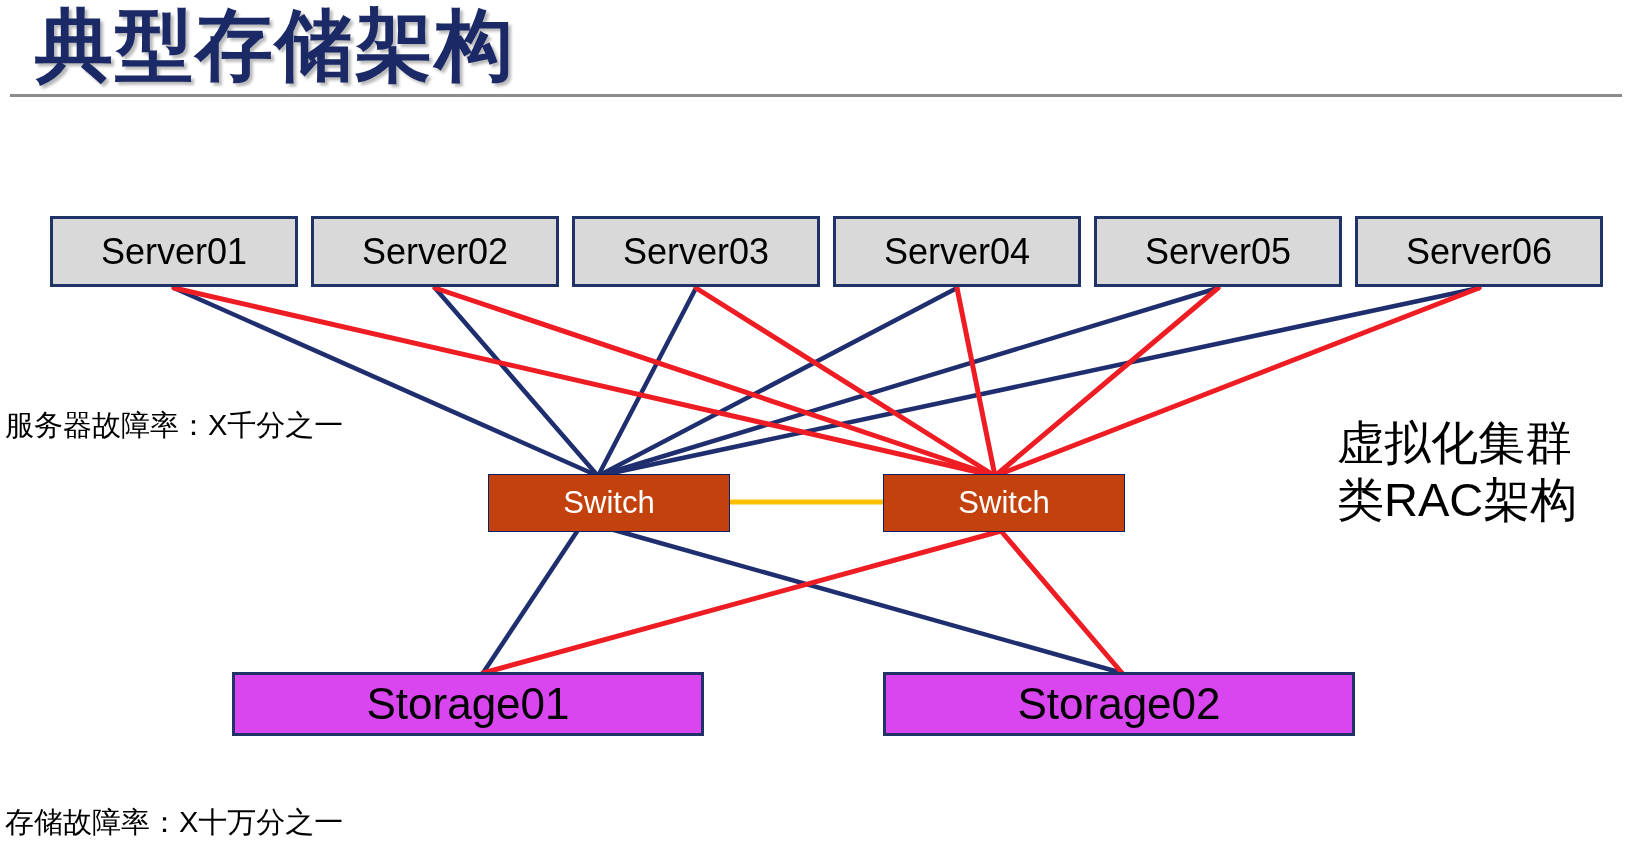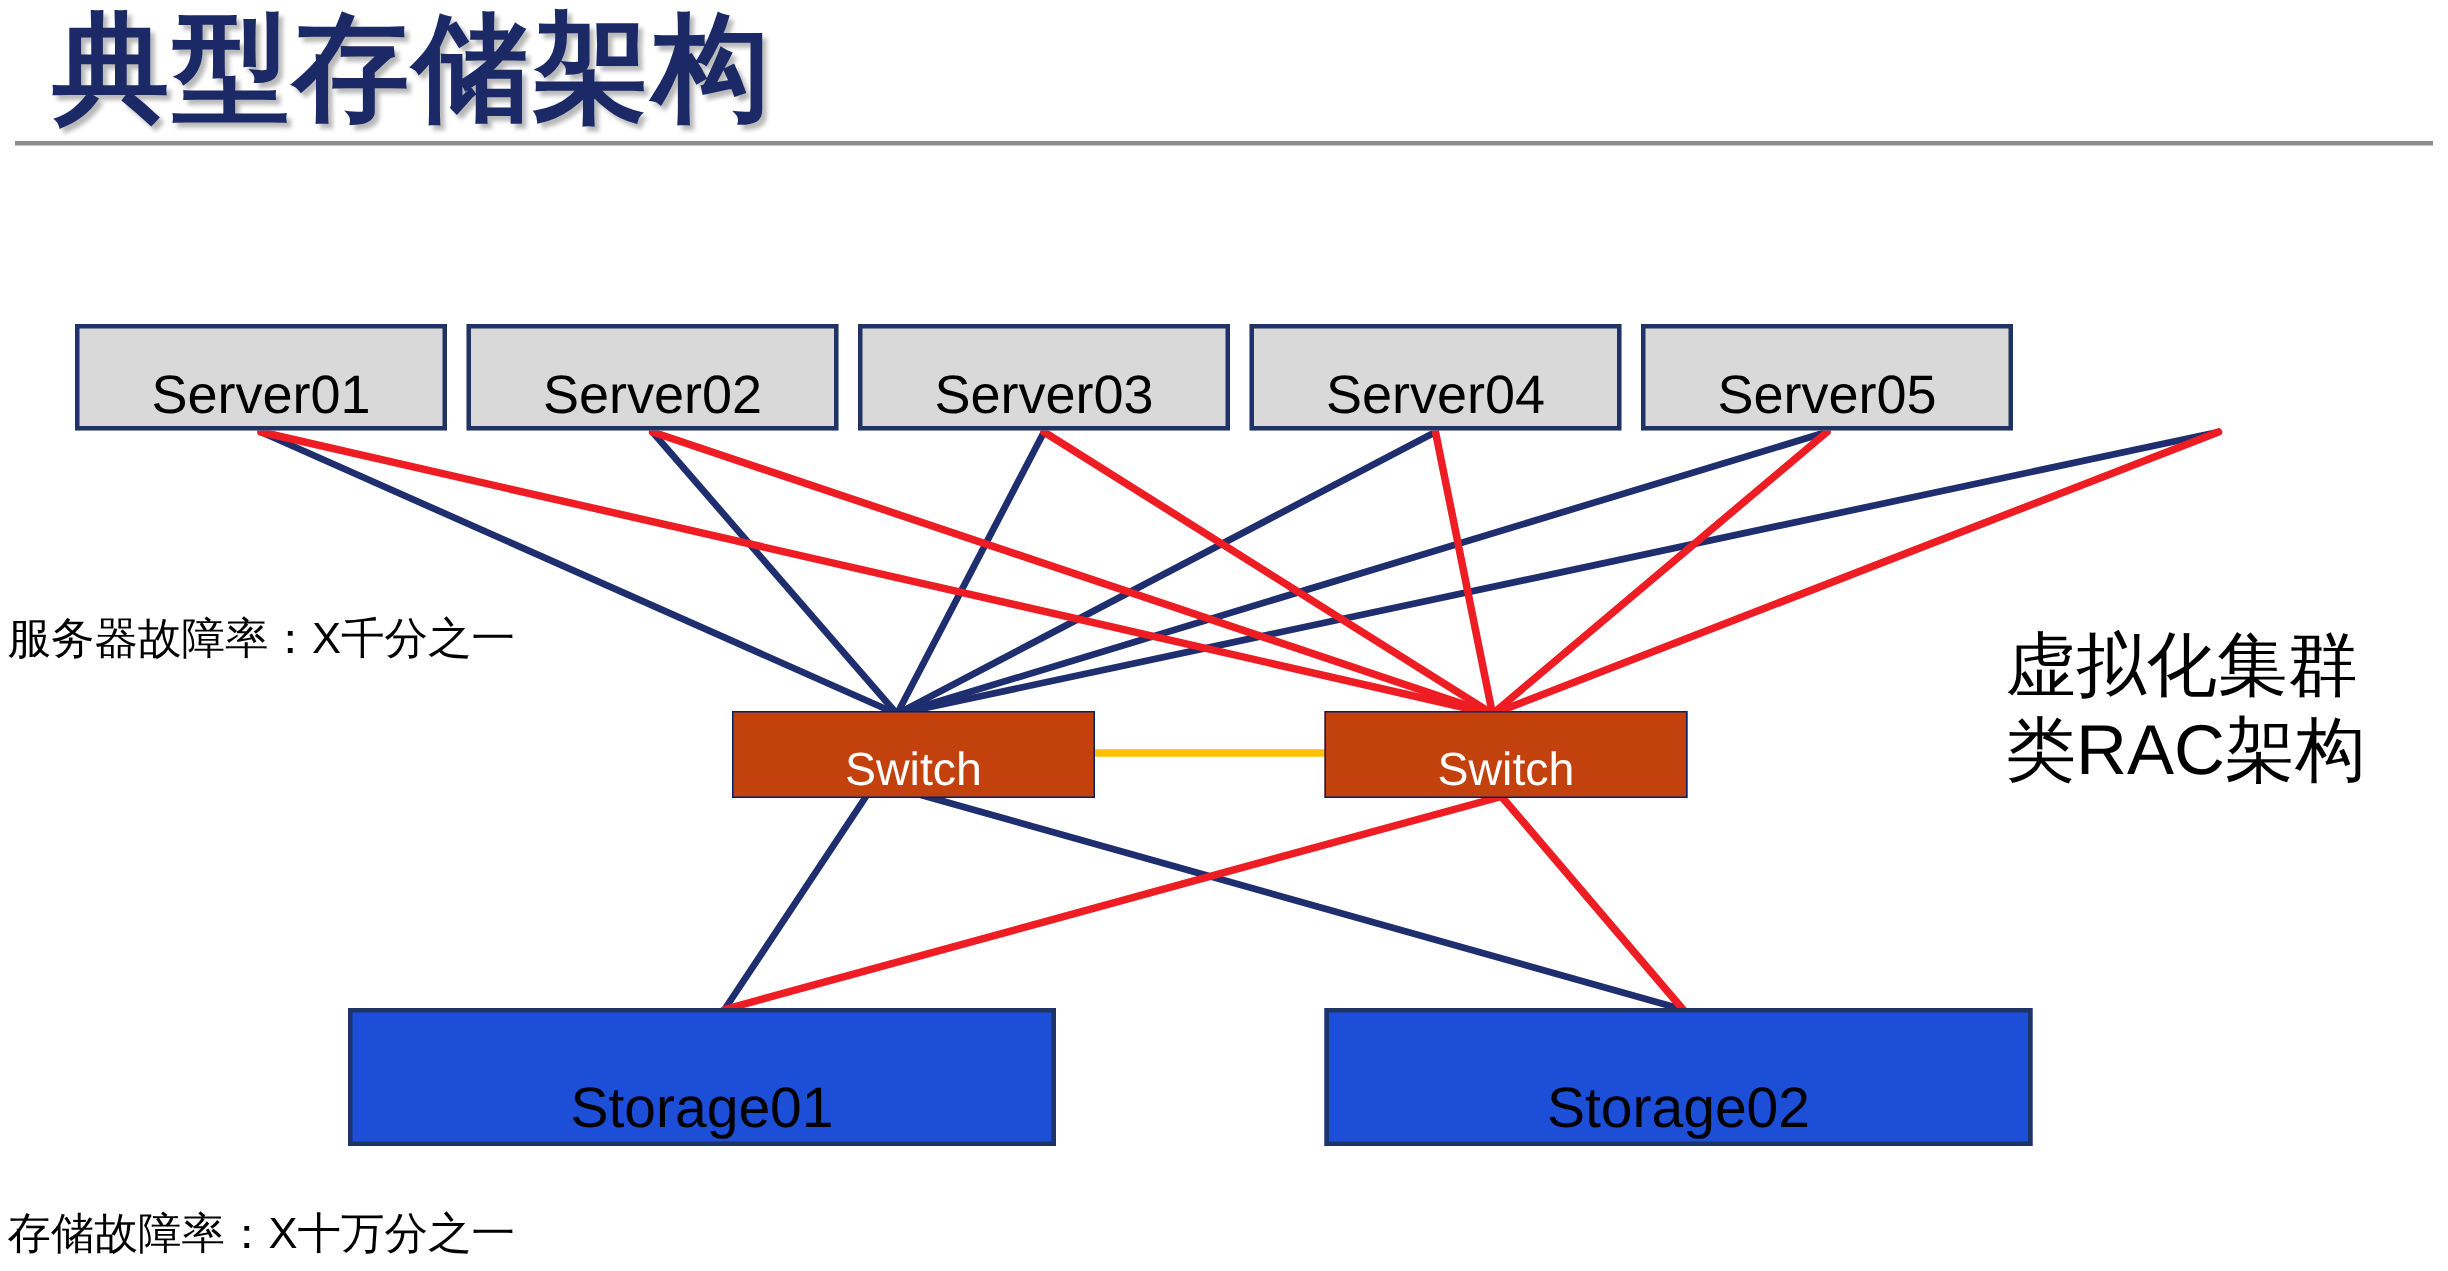--- a/index.html
+++ b/index.html
@@ -12,37 +12,37 @@
   .page-title{
     position:absolute;left:35px;top:-6px;z-index:2;
     font-size:78px;font-weight:bold;color:#1b2a66;letter-spacing:2px;
     text-shadow:3px 3px 3px #b9b9b9;
   }
   .title-rule{
     position:absolute;left:10px;top:94px;width:1612px;height:3px;
     background:#8c8c8c;z-index:2;
   }
   .node{
-    position:absolute;z-index:1;display:flex;align-items:flex-end;justify-content:center;
+    position:absolute;z-index:1;display:flex;align-items:center;justify-content:center;
     box-sizing:border-box;
   }
   .server{
     width:248px;height:71px;top:216px;
     background:#d9d9d9;border:3px solid #1f3366;
     font-size:36px;color:#000000;
   }
   .switch{
     width:242px;height:58px;top:474px;
     background:#c2410c;border:1px solid #04206b;
     font-size:31px;color:#ffffff;
   }
   .storage{
-    width:472px;height:92px;top:672px;
-    background:#1d4ed8;border:3px solid #1f3366;
-    font-size:38px;color:#000000;
+    width:472px;height:64px;top:672px;
+    background:#d946ef;border:3px solid #1f3366;
+    font-size:44px;color:#000000;
   }
   .annotation{
     position:absolute;z-index:2;color:#000000;font-size:29px;white-space:nowrap;margin-top:24px;
   }
   .side-note{
     position:absolute;left:1337px;top:414px;z-index:2;
     font-size:47px;color:#000000;line-height:57px;white-space:nowrap;
   }
 </style>
 </head>
@@ -81,20 +81,23 @@
     </div>
   <div class="node server" style="left:572px">
       <span>Server03</span>
     </div>
   <div class="node server" style="left:833px">
       <span>Server04</span>
     </div>
   <div class="node server" style="left:1094px">
       <span>Server05</span>
     </div>
+  <div class="node server" style="left:1355px">
+      <span>Server06</span>
+    </div>
 
   <div class="node switch" style="left:488px">
       <span>Switch</span>
     </div>
   <div class="node switch" style="left:883px">
       <span>Switch</span>
     </div>
 
   <div class="node storage" style="left:232px">
       <span>Storage01</span>

